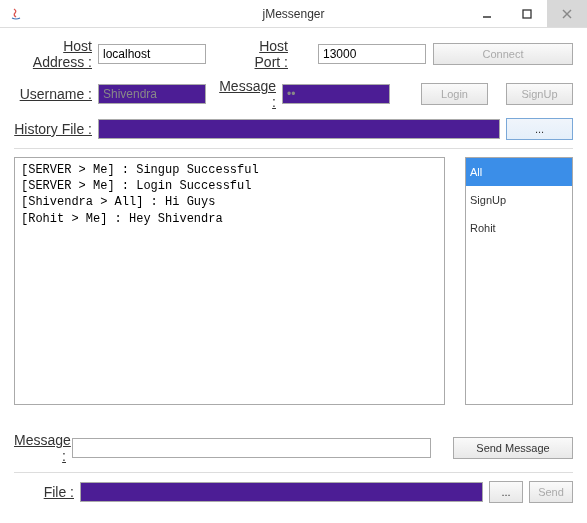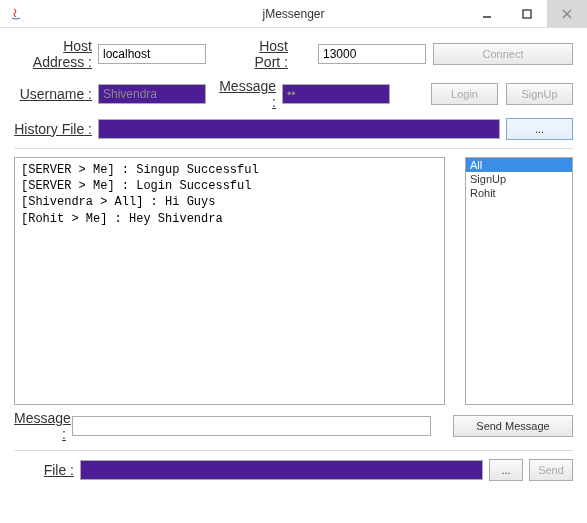--- a/index.html
+++ b/index.html
@@ -106,21 +106,21 @@
     background: linear-gradient(#f0f5fb, #e4effa);
   }
   .sep {
     height: 1px;
     background: #ddd;
     margin: 4px 0 8px 0;
   }
   .main-area {
     display: flex;
     gap: 20px;
-    margin-bottom: 5px;
+    margin-bottom: 27px;
   }
   .chat-log {
     flex: 1;
     height: 248px;
     border: 1px solid #aaa;
     background: #fff;
     padding: 4px 6px;
     font-family: "Courier New", monospace;
     font-size: 12px;
     line-height: 1.35;
@@ -129,21 +129,21 @@
   }
   .user-list {
     width: 108px;
     height: 248px;
     border: 1px solid #aaa;
     background: #fff;
     overflow: auto;
     font-size: 11px;
   }
   .user-item {
-    padding: 1px 4px;
+    padding: 8px 4px;
     color: #333;
   }
   .user-item.selected {
     background: #3b8ee8;
     color: #fff;
   }
   .send-row .btn { width: 120px; margin-left: 16px; }
 </style>
 </head>
 <body>
@@ -184,21 +184,21 @@
     <span class="lbl host-port" style="margin-left:18px">Host Port :</span>
     <input type="text" style="width: 108px; margin-left: 24px;" value="13000">
     <div class="btn disabled" style="width:140px;margin-left:auto">Connect</div>
   </div>
 
   <div class="row">
     <span class="lbl username">Username :</span>
     <input type="text" disabled="" style="width: 108px;" value="Shivendra">
     <span class="lbl password" style="margin-left:6px">Message :</span>
     <input type="text" disabled="" style="width: 108px;" value="••">
-    <div style="margin-left:auto;display:flex;gap:8px">
+    <div style="margin-left:auto;display:flex;gap:18px">
       <div class="btn disabled" style="width:67px">Login</div>
       <div class="btn disabled" style="width:67px">SignUp</div>
     </div>
   </div>
 
   <div class="row">
     <span class="lbl history">History File :</span>
     <input type="text" disabled="" style="flex: 1 1 0%;" value="">
     <div class="btn browse-active" style="width:67px">...</div>
   </div>

